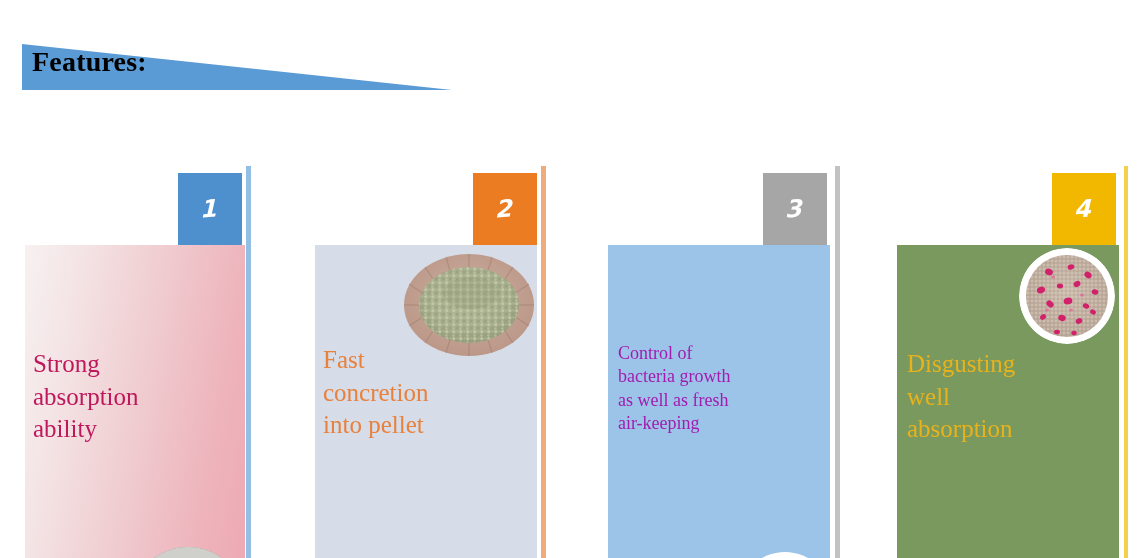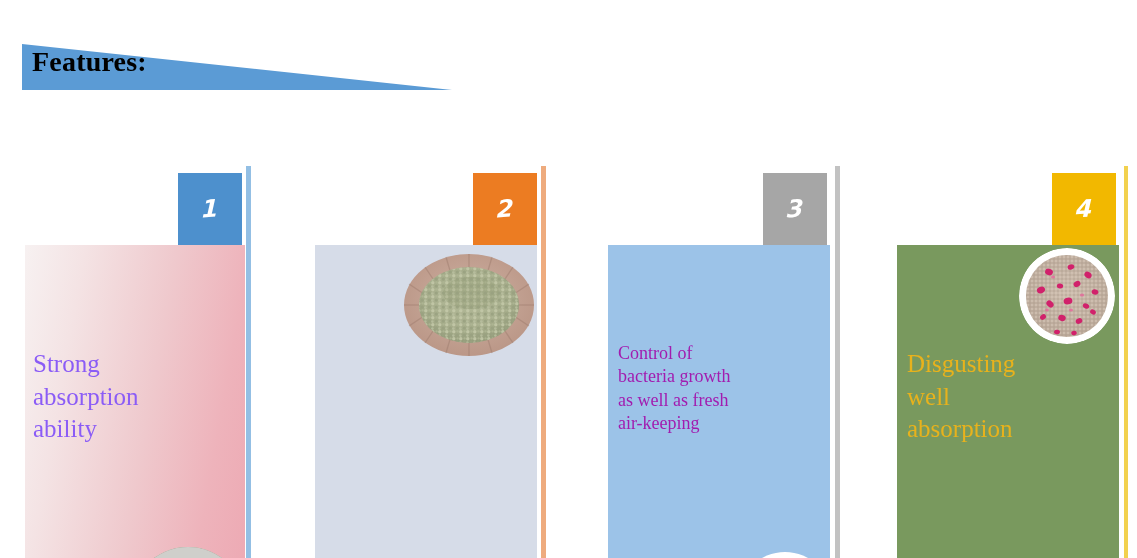--- a/index.html
+++ b/index.html
@@ -97,21 +97,21 @@
   #card-1 { left: 25px; top: 150px; width: 230px; height: 397px; }
   #card-1 .card-body {
     left: 0; top: 79px;
     width: 220px; height: 318px;
     background: linear-gradient(100deg, #f7f1f1 0%, #f4e3e4 22%, #efc9cd 55%, #eeb3bb 82%, #edaab4 100%);
   }
   #card-1 .card-number-tab { left: 153px; top: 7px; background: #4d90cd; }
   #card-1 .card-rule { left: 221px; top: 0; height: 397px; background: #93bfe4; }
   #card-1 .card-text {
     left: 8px; top: 182px; width: 210px;
-    font-size: 25px; color: #8b5cf6;
+    font-size: 25px; color: #be185d;
   }
   #card-1 .card-photo {
     position: absolute;
     left: 105px; top: 302px;
     width: 116px; height: 116px;
     border-radius: 50%;
     overflow: hidden;
   }
 
   
@@ -266,20 +266,23 @@
         <ellipse cx="66" cy="52" rx="50" ry="38" fill="url(#p2i)"></ellipse>
         <ellipse cx="66" cy="52" rx="50" ry="38" fill="url(#p2dots)" opacity="0.9"></ellipse>
         <ellipse cx="68" cy="40" rx="28" ry="16" fill="#9ba37f" opacity="0.75"></ellipse>
         <ellipse cx="68" cy="40" rx="28" ry="16" fill="url(#p2dots)" opacity="0.55"></ellipse>
       </svg>
     </div>
     <div class="card-number-tab">
       <span>2</span>
     </div>
     <div class="card-rule"></div>
+    <div class="card-text">Fast
+concretion
+into pellet</div>
   </div>
 
   <div class="card" id="card-3">
     <div class="card-body">
       <div class="card-photo">
         <svg viewBox="0 0 94 94" preserveAspectRatio="xMidYMid slice" aria-hidden="true">
           <rect width="94" height="94" fill="#ffffff"></rect>
           <rect x="0" y="62" width="94" height="18" fill="#2f77c4"></rect>
           <rect x="0" y="76" width="94" height="12" fill="#cfd6dc"></rect>
           <ellipse cx="58" cy="47" rx="27" ry="19" fill="#6b5c42"></ellipse>

